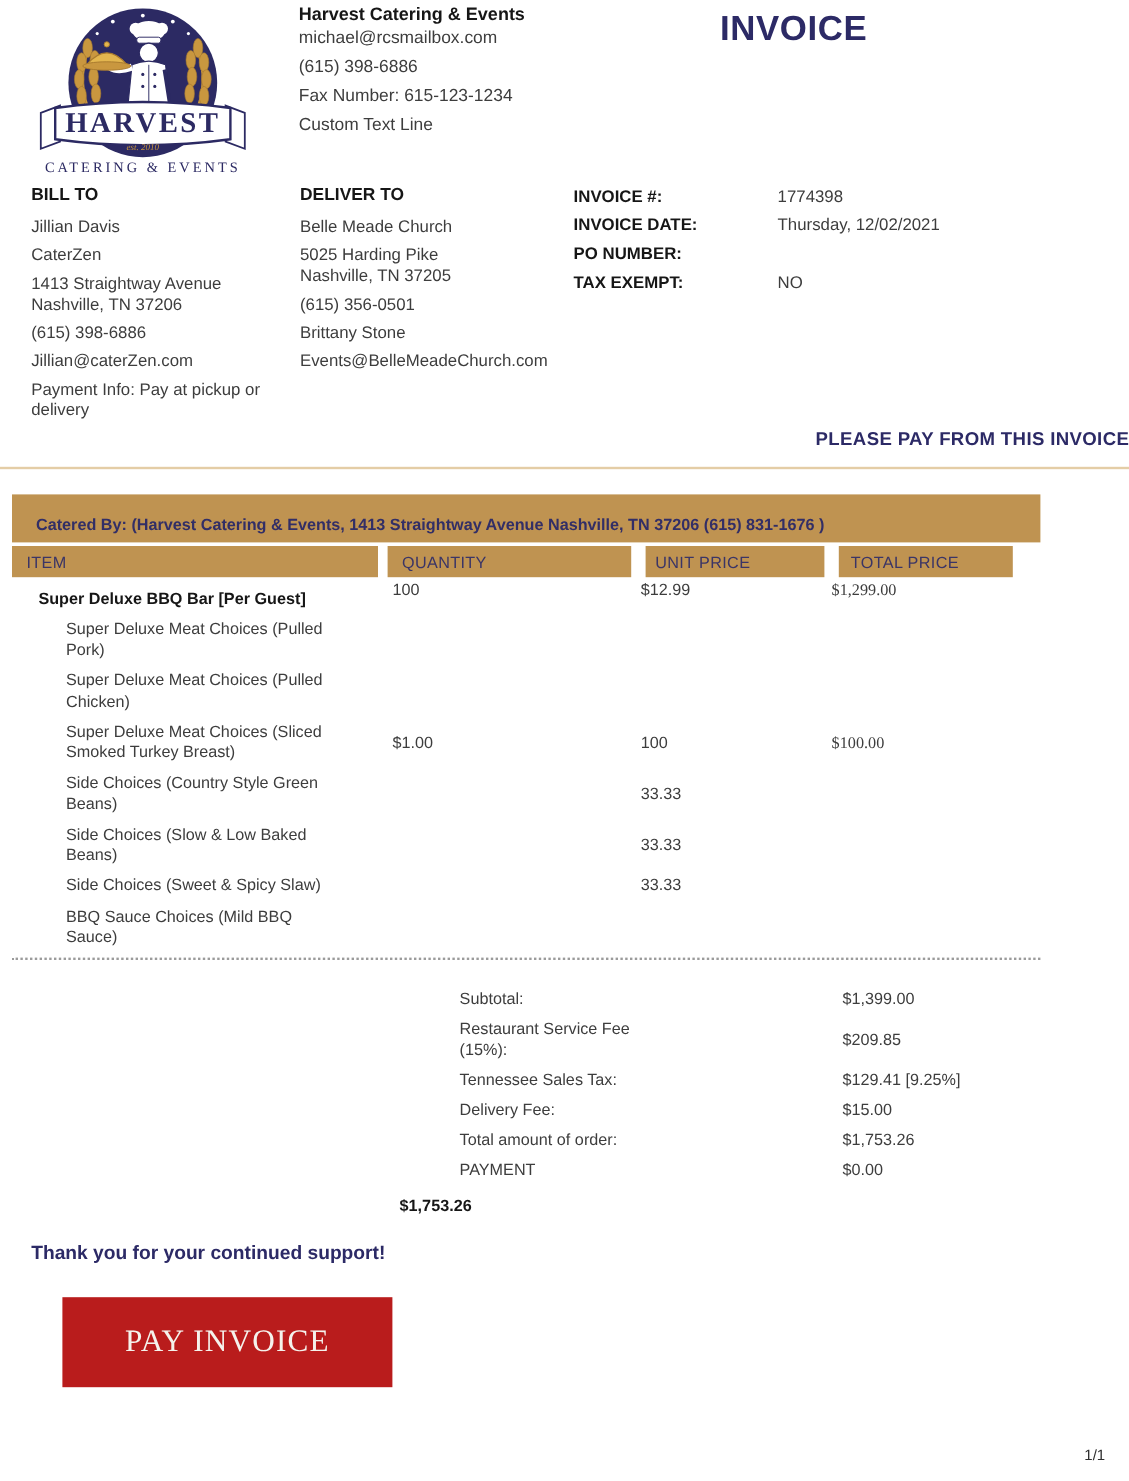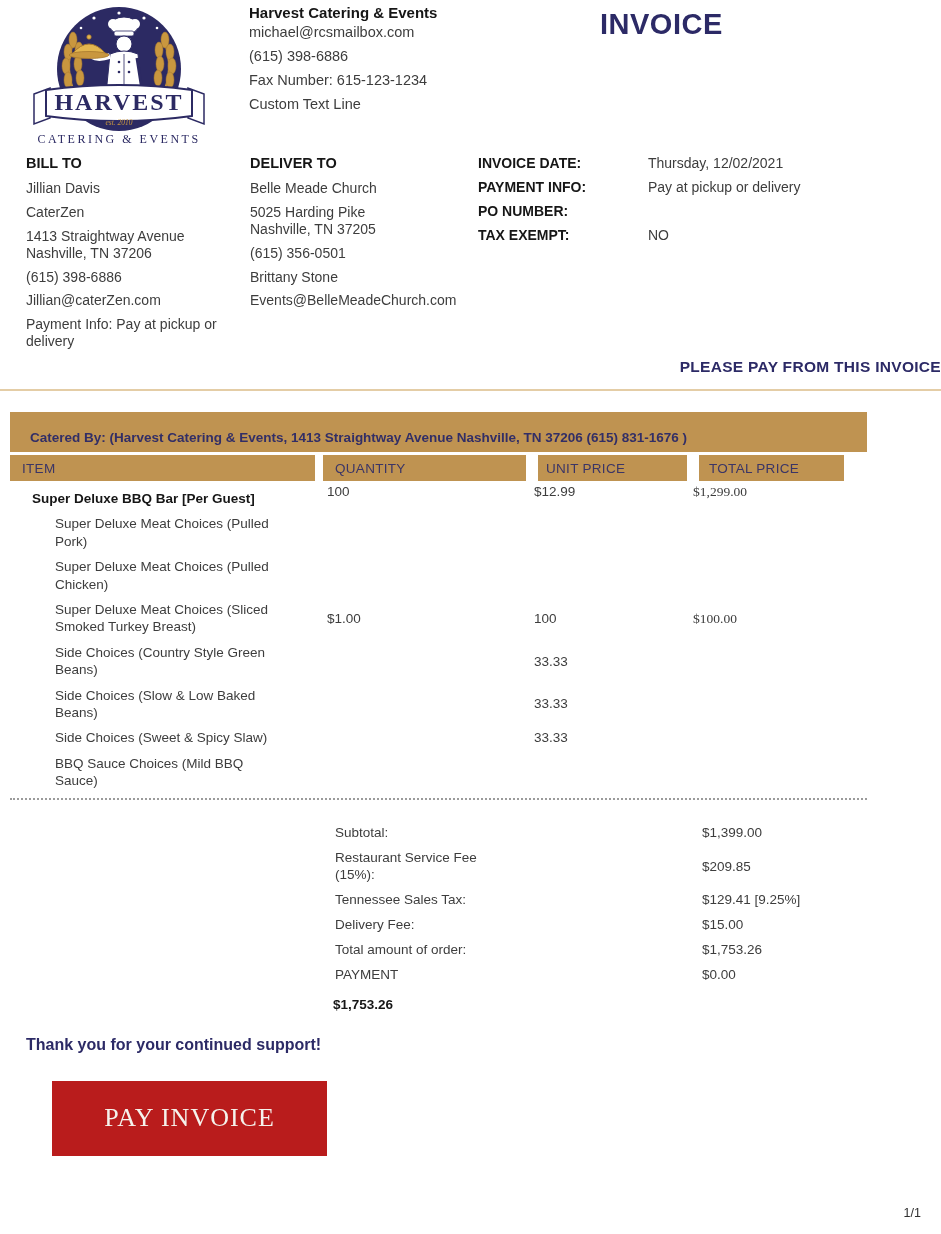--- a/index.html
+++ b/index.html
@@ -61,21 +61,21 @@
   .c-item.parent { font-weight:bold; color:#161616; padding-top:7px; }
   .c-qty { width:211px; padding-left:12px; }
   .c-unit { width:161px; padding-left:8px; }
   .c-total { width:168px; padding-left:6px;font-family:Liberation Serif, serif; }
   .dashed { border:none; border-top:2px dotted #9b9b9b; margin-top:4px; width:857px; margin-left:10px; }
 
   
   .totals { margin:24px 0 0 333px; width:540px; font-size:13.5px; }
   .t-row { display:flex; align-items:center; margin-bottom:7px; min-height:18px; }
   .t-label { width:369px; padding-left:2px; color:#3d3d3d; }
-  .t-label span { display:block; max-width:175px; line-height:1.3; }
+  .t-label span { display:block; max-width:175px; line-height:1.3;margin-left:48px; }
   .t-value { color:#3d3d3d; }
   .t-row.balance { margin-top:12px; }
   .t-row.balance .t-value { font-weight:bold; color:#161616; }
 
   
   .thanks { margin:22px 0 0 26px; font-size:16px; font-weight:bold; color:#2c2a66; }
   .pay-btn { display:flex; align-items:center; justify-content:center;
     margin:27px 0 0 52px; width:275px; height:75px; background:#b91c1c; border:none;
     color:#f5f2ec; font-family:"Liberation Serif", serif; font-size:26px;
     letter-spacing:1px; cursor:pointer; }
@@ -188,26 +188,26 @@
     <div class="ln pre">Belle Meade Church</div>
     <div class="ln pre">5025 Harding Pike
 Nashville, TN 37205</div>
     <div class="ln pre">(615) 356-0501</div>
     <div class="ln pre">Brittany Stone</div>
     <div class="ln pre">Events@BelleMeadeChurch.com</div>
   </div>
 
   <div class="details">
     <div class="d-row">
+      <div class="d-label">INVOICE #:</div>
+      <div class="d-value">1774398</div>
+    </div>
+    <div class="d-row">
       <div class="d-label">INVOICE DATE:</div>
       <div class="d-value">Thursday, 12/02/2021</div>
-    </div>
-    <div class="d-row">
-      <div class="d-label">PAYMENT INFO:</div>
-      <div class="d-value">Pay at pickup or delivery</div>
     </div>
     <div class="d-row">
       <div class="d-label">PO NUMBER:</div>
       <div class="d-value"></div>
     </div>
     <div class="d-row">
       <div class="d-label">TAX EXEMPT:</div>
       <div class="d-value">NO</div>
     </div>
   </div>

